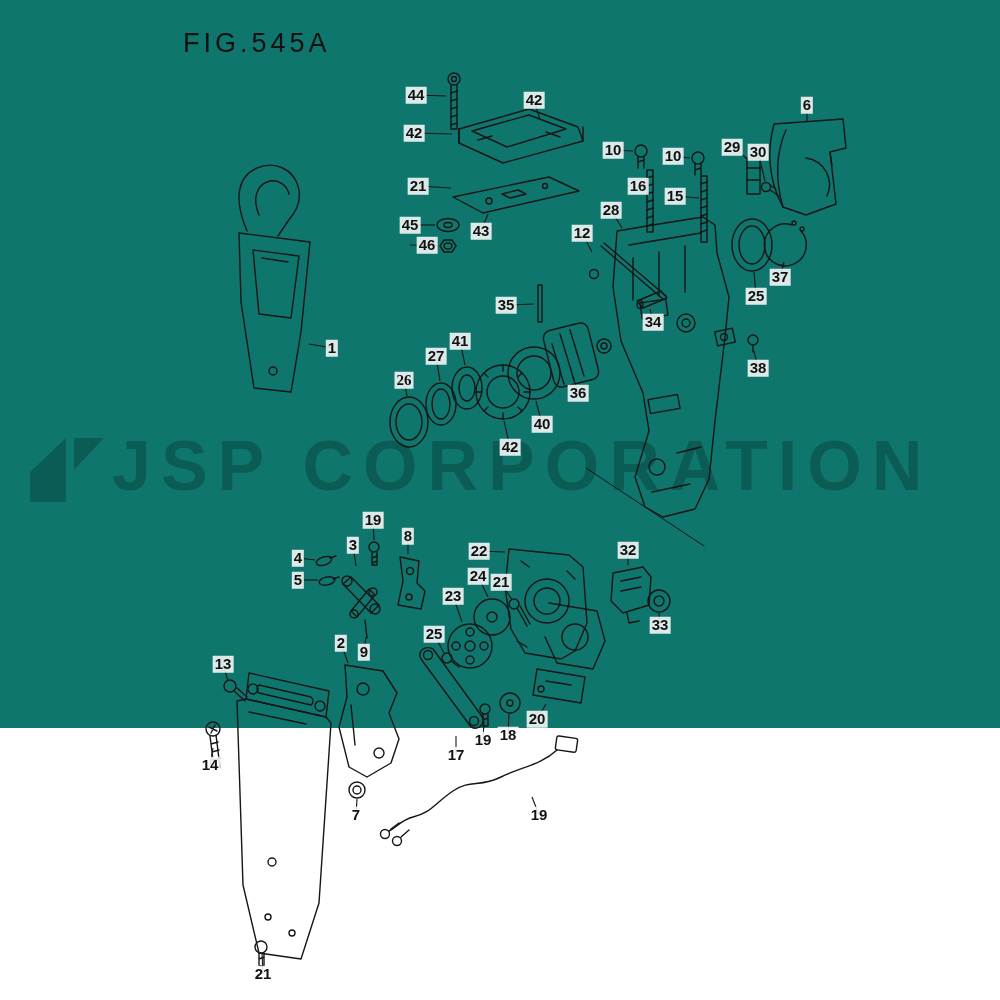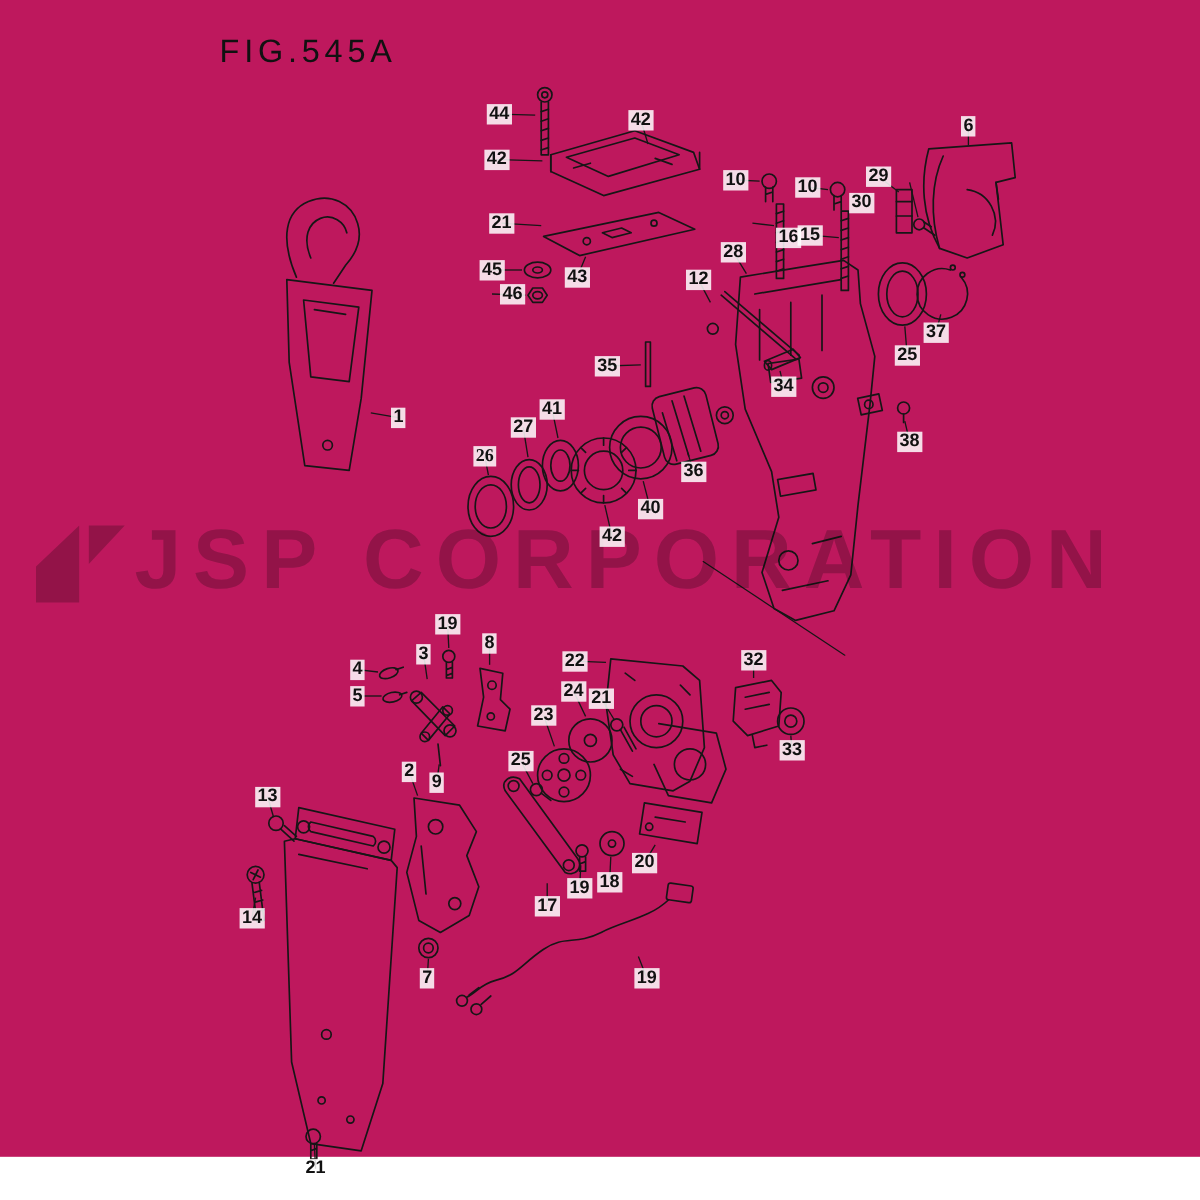--- a/index.html
+++ b/index.html
@@ -1,18 +1,18 @@
 <!DOCTYPE html>
 <html style="--line: #161616; --wm: #c6c6c6;"><head>
 <meta charset="utf-8">
 <style>
   * { margin:0; padding:0; box-sizing:border-box; }
   html,body { width:1000px; height:1000px; }
   body { background:#fff; position:relative; font-family:"Liberation Sans", sans-serif; overflow:hidden; }
-  .canvas { position:absolute; left:0; top:0; width:1000px; height:964px; background:#be185d; }
+  .canvas { position:absolute; left:0; top:0; width:1000px; height:728px; background:#0f766e; }
   .layer { position:absolute; left:0; top:0; }
   .title { position:absolute; left:183px; top:28px; font-size:27px; letter-spacing:4px; color:#111; }
   #diagram-art .ink { stroke: var(--line,#161616); fill:none; stroke-width:1.4; stroke-linecap:round; stroke-linejoin:round; }
   #leader-lines line { stroke: var(--line,#161616); stroke-width:1.1; }
   .watermark { position:absolute; left:0; top:430px; width:1000px; height:78px; pointer-events:none; mix-blend-mode:multiply; }
   .wm-logo { position:absolute; left:16px; top:2px; color: var(--wm,#c6c6c6); }
   .wm-text { position:absolute; left:112px; top:-4px; font-size:70px; font-weight:bold; letter-spacing:10px; color: var(--wm,#c6c6c6); white-space:nowrap; }
   .part-label { position:absolute; transform:translate(-50%,-50%); font-size:15px; font-weight:bold; color:#111; background:rgba(255,255,255,.85); padding:0 2px; line-height:1.1; }
 </style>
 </head>
@@ -365,22 +365,22 @@
     </svg>
 
   <div id="labels-layer" class="layer">
       <div class="part-label" style="left: 416px; top: 95px;">44</div>
       <div class="part-label" style="left: 534px; top: 100px;">42</div>
       <div class="part-label" style="left: 414px; top: 133px;">42</div>
       <div class="part-label" style="left: 807px; top: 105px;">6</div>
       <div class="part-label" style="left: 613px; top: 150px;">10</div>
       <div class="part-label" style="left: 673px; top: 156px;">10</div>
       <div class="part-label" style="left: 732px; top: 147px;">29</div>
-      <div class="part-label" style="left: 718px; top: 152px; margin-top: 17px;">30</div>
-      <div class="part-label" style="left: 657px; top: 186px; margin-top: 12px;">16</div>
+      <div class="part-label" style="left: 758px; top: 152px;">30</div>
+      <div class="part-label" style="left: 638px; top: 186px;">16</div>
       <div class="part-label" style="left: 675px; top: 196px;">15</div>
       <div class="part-label" style="left: 418px; top: 186px;">21</div>
       <div class="part-label" style="left: 611px; top: 210px;">28</div>
       <div class="part-label" style="left: 410px; top: 225px;">45</div>
       <div class="part-label" style="left: 481px; top: 231px;">43</div>
       <div class="part-label" style="left: 427px; top: 245px;">46</div>
       <div class="part-label" style="left: 582px; top: 233px;">12</div>
       <div class="part-label" style="left: 780px; top: 277px;">37</div>
       <div class="part-label" style="left: 756px; top: 296px;">25</div>
       <div class="part-label" style="left: 506px; top: 305px;">35</div>

